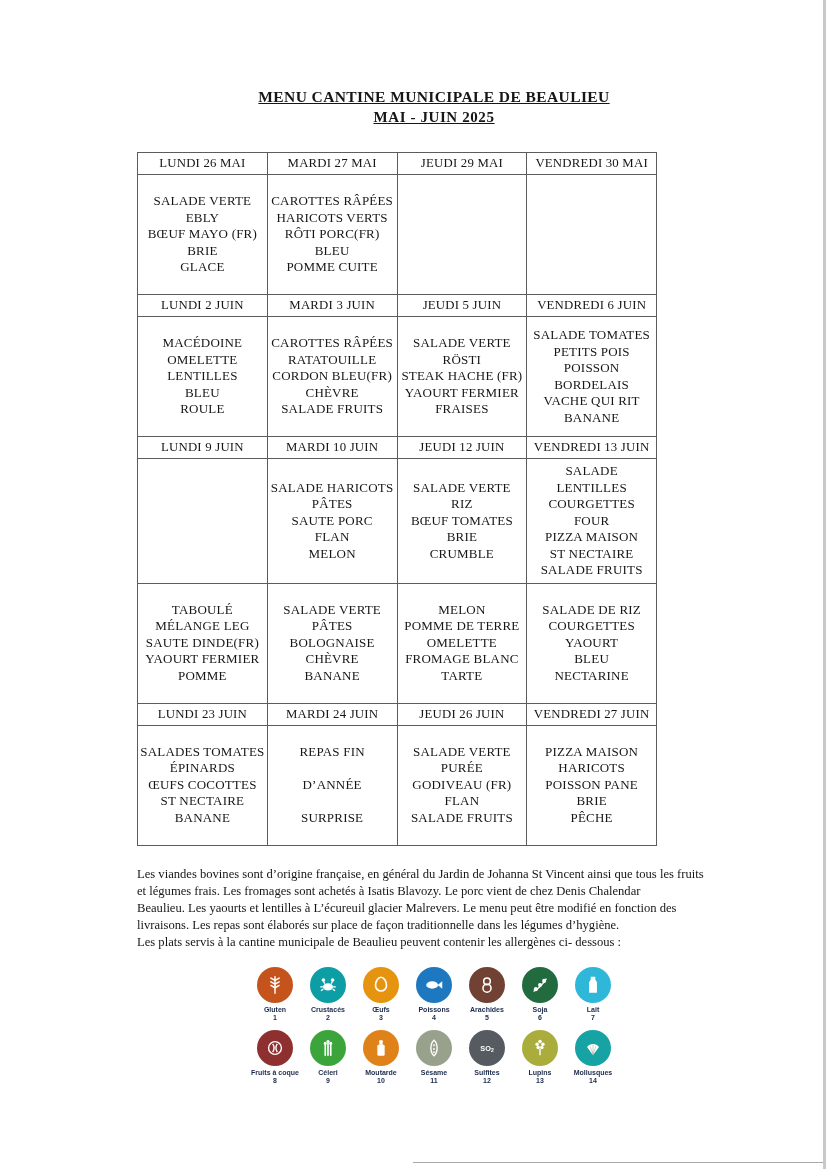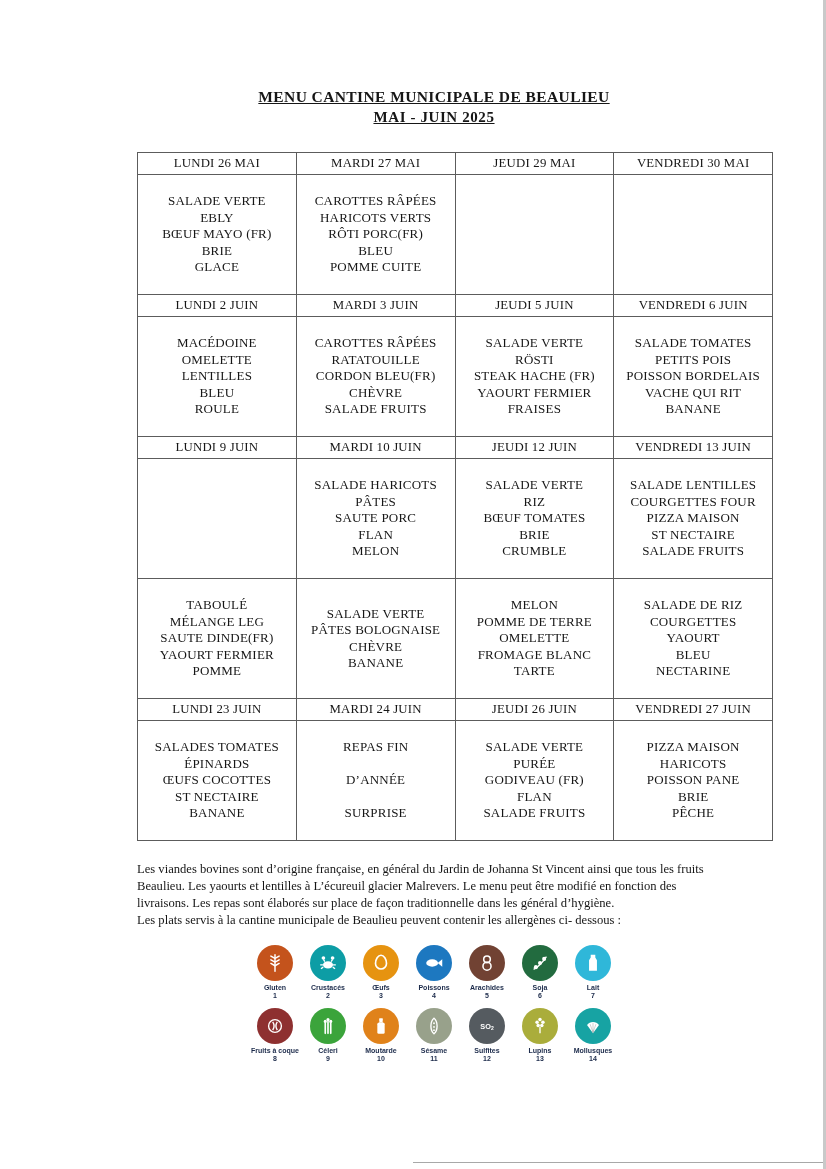--- a/index.html
+++ b/index.html
@@ -17,21 +17,21 @@
   .title {
     font-weight:bold; font-size:15.5px; letter-spacing:0.4px;
     text-decoration:underline;
   }
   .subtitle {
     font-weight:bold; font-size:15px; letter-spacing:0.6px;
     text-decoration:underline; margin-top:3px;
   }
 
   table.menu {
-    border-collapse:collapse; width:636px; margin-top:26px;
+    border-collapse:collapse; width:520px; margin-top:26px;
     table-layout:fixed;
   }
   table.menu td { border:1px solid #5c5c5c; text-align:center; }
   td.day-header {
     height:22px; font-size:12.8px; letter-spacing:0.2px; padding:2px 0;
   }
   td.menu-cell {
     height:120px; font-size:13px; line-height:16.5px;
     white-space:pre-line; vertical-align:middle; padding:4px 2px;
     letter-spacing:0.2px;
@@ -201,22 +201,23 @@
 HARICOTS
 POISSON PANE
 BRIE
 PÊCHE</td>
       </tr>
     </tbody>
   </table>
 
   <div class="footer">
     <div class="footer-line">Les viandes bovines sont d’origine française, en général du Jardin de Johanna St Vincent ainsi que tous les fruits</div>
+    <div class="footer-line">et légumes frais. Les fromages sont achetés à Isatis Blavozy. Le porc vient de chez Denis Chalendar</div>
     <div class="footer-line">Beaulieu. Les yaourts et lentilles à L’écureuil glacier Malrevers. Le menu peut être modifié en fonction des</div>
-    <div class="footer-line">livraisons. Les repas sont élaborés sur place de façon traditionnelle dans les général d’hygiène.</div>
+    <div class="footer-line">livraisons. Les repas sont élaborés sur place de façon traditionnelle dans les légumes d’hygiène.</div>
     <div class="footer-line">Les plats servis à la cantine municipale de Beaulieu peuvent contenir les allergènes ci- dessous :</div>
   </div>
 
   <div class="allergen-grid">
       <div class="allergen">
         <div class="a-circle" style="background:#c4531c">
           <svg viewBox="0 0 24 24" width="22" height="22">
             <g stroke="#fff" stroke-width="1.6" fill="none" stroke-linecap="round">
               <path d="M12 3v18"></path>
               <path d="M12 7L7.5 4.5M12 7l4.5-2.5M12 11L7.5 8.5M12 11l4.5-2.5M12 15l-4.5-2.5M12 15l4.5-2.5"></path>

